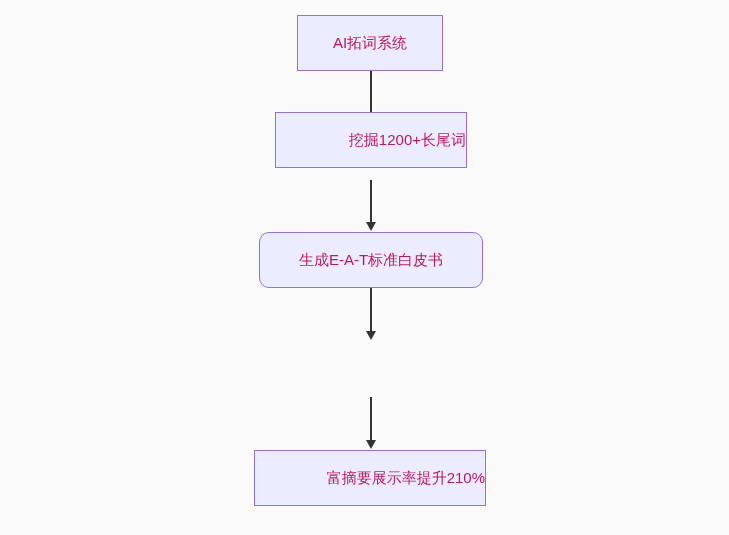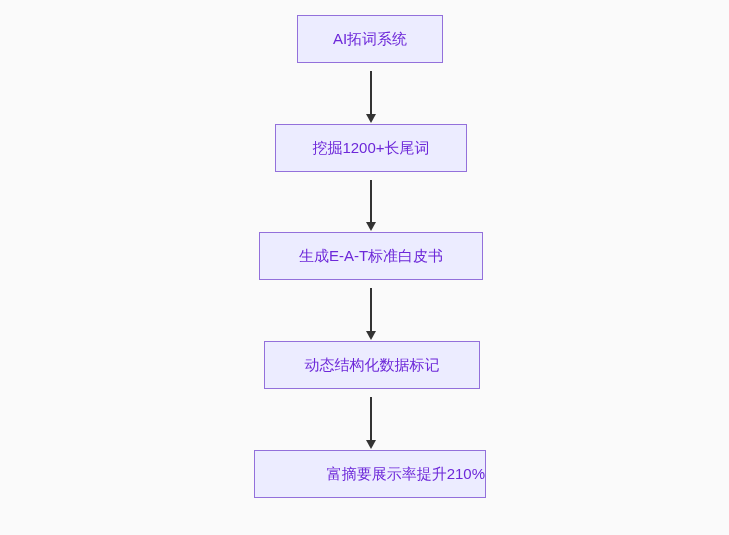--- a/index.html
+++ b/index.html
@@ -13,31 +13,31 @@
     width: 729px;
     height: 535px;
     background: #fafafa;
     overflow: hidden;
   }
   .node {
     position: absolute;
     box-sizing: border-box;
     background: #ECECFF;
     border: 1px solid #9370DB;
-    color: #6d28d9;
+    color: #be185d;
     font-size: 15px;
     display: flex;
     align-items: center;
     justify-content: center;
     text-align: center;
-    height: 48px;
+    height: 56px;
   }
   .node-1 { left: 297px; top: 15px;  width: 146px; }
-  .node-2 { left: 275px; top: 124px; width: 192px; }
-  .node-3 { left: 259px; top: 232px; width: 224px; }
+  .node-2 { left: 275px; top: 112px; width: 192px; justify-content: flex-end; }
+  .node-3 { left: 259px; top: 232px; width: 224px; border-radius: 10px; }
   .node-4 { left: 264px; top: 341px; width: 216px; }
   .node-5 { left: 254px; top: 450px; width: 232px; justify-content: flex-end; }
 
   .edge {
     position: absolute;
     left: 365px;
     width: 12px;
     display: flex;
     flex-direction: column;
     align-items: center;
@@ -86,23 +86,20 @@
 
   <div class="node node-3">
     <span>生成E-A-T标准白皮书</span>
   </div>
 
   <div class="edge edge-3">
     <div class="edge-line"></div>
     <div class="edge-head"></div>
   </div>
 
-  <div class="node node-4">
-    <span>动态结构化数据标记</span>
-  </div>
 
   <div class="edge edge-4">
     <div class="edge-line"></div>
     <div class="edge-head"></div>
   </div>
 
   <div class="node node-5">
     <span>富摘要展示率提升210%</span>
   </div>
 

